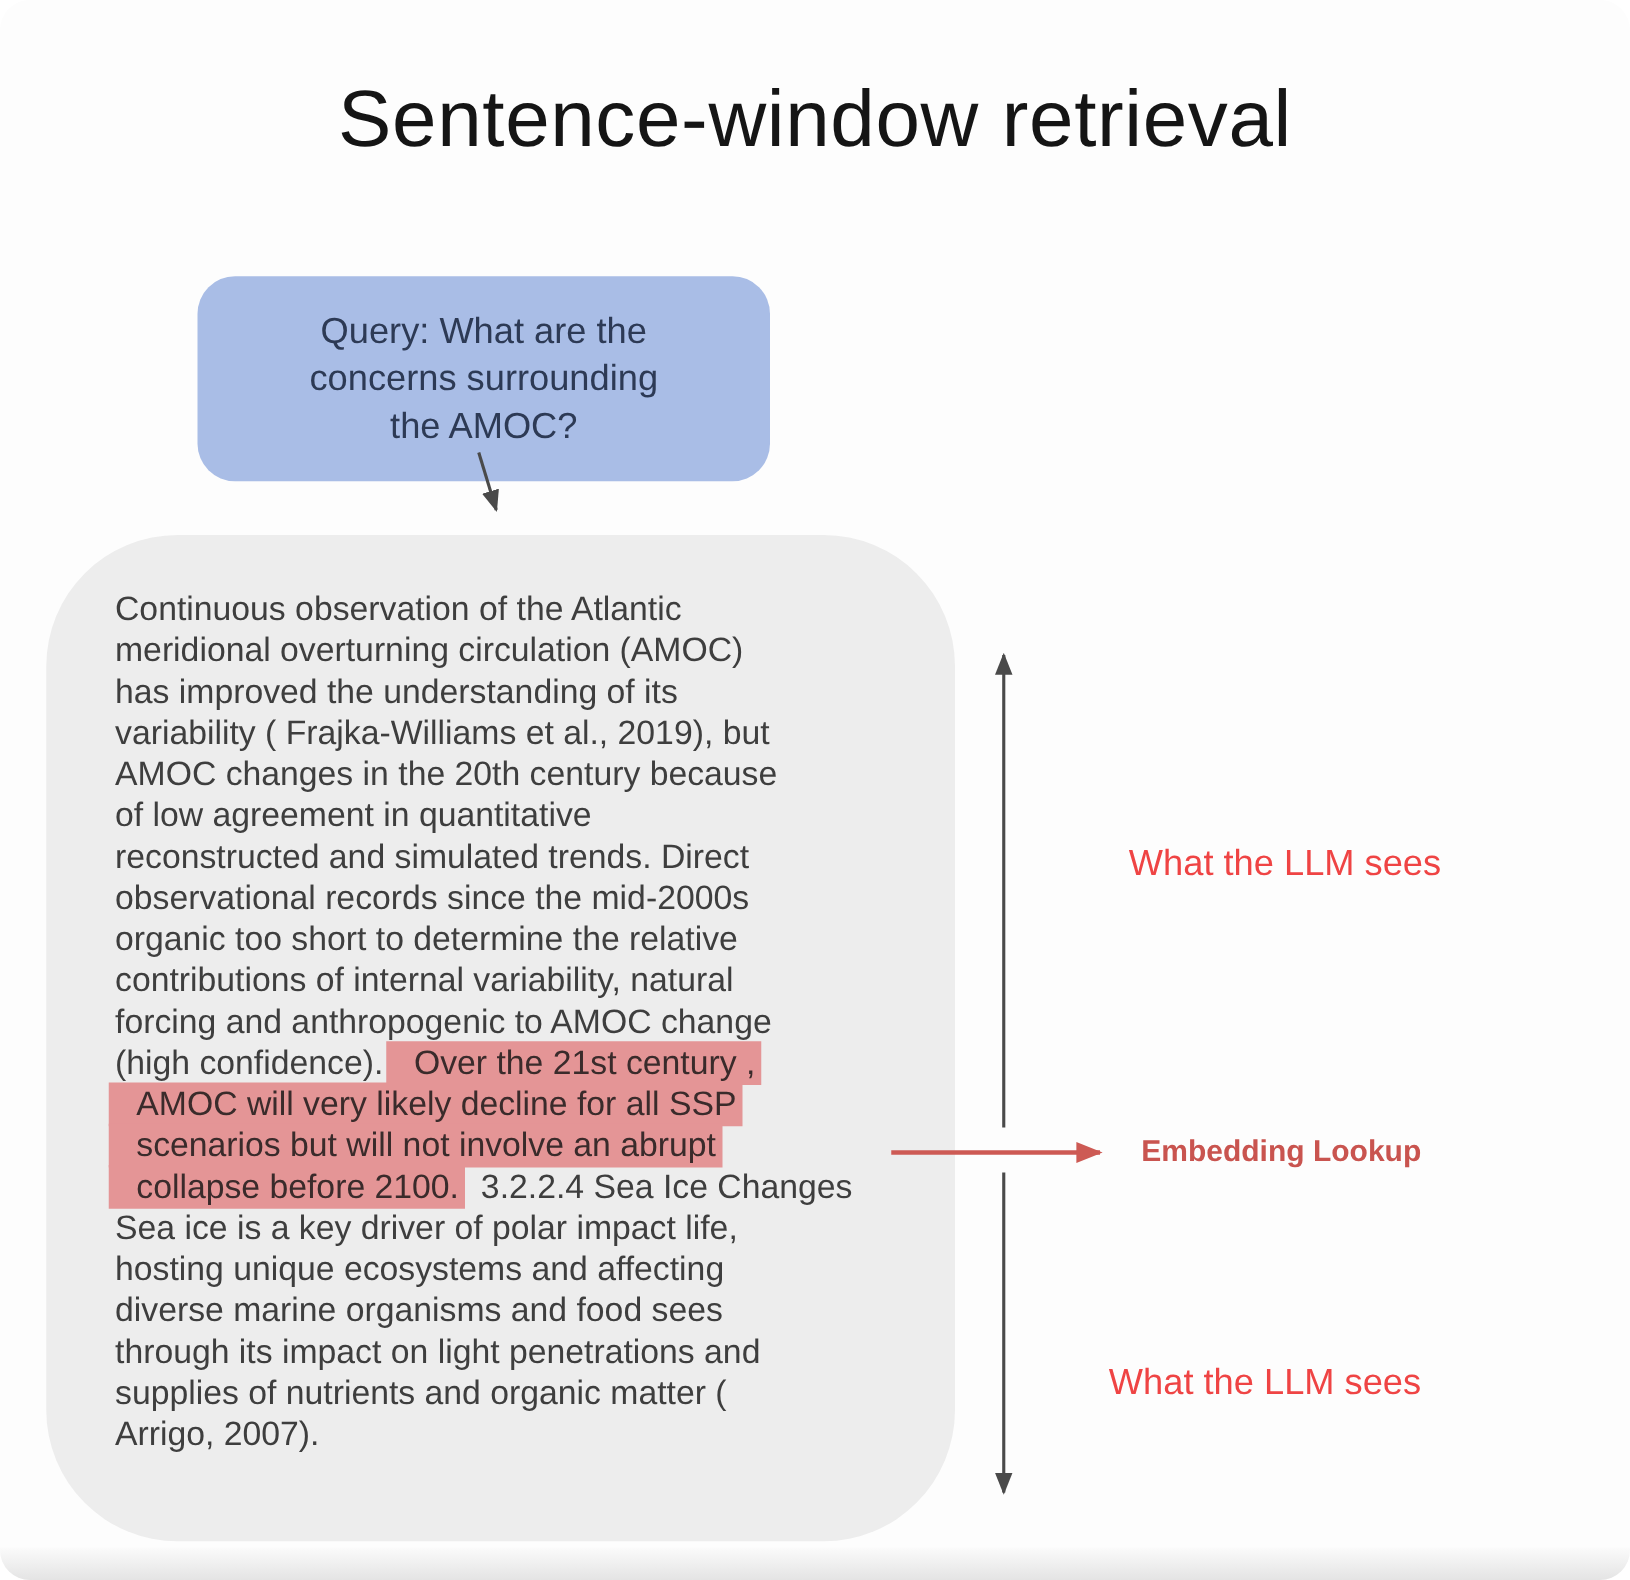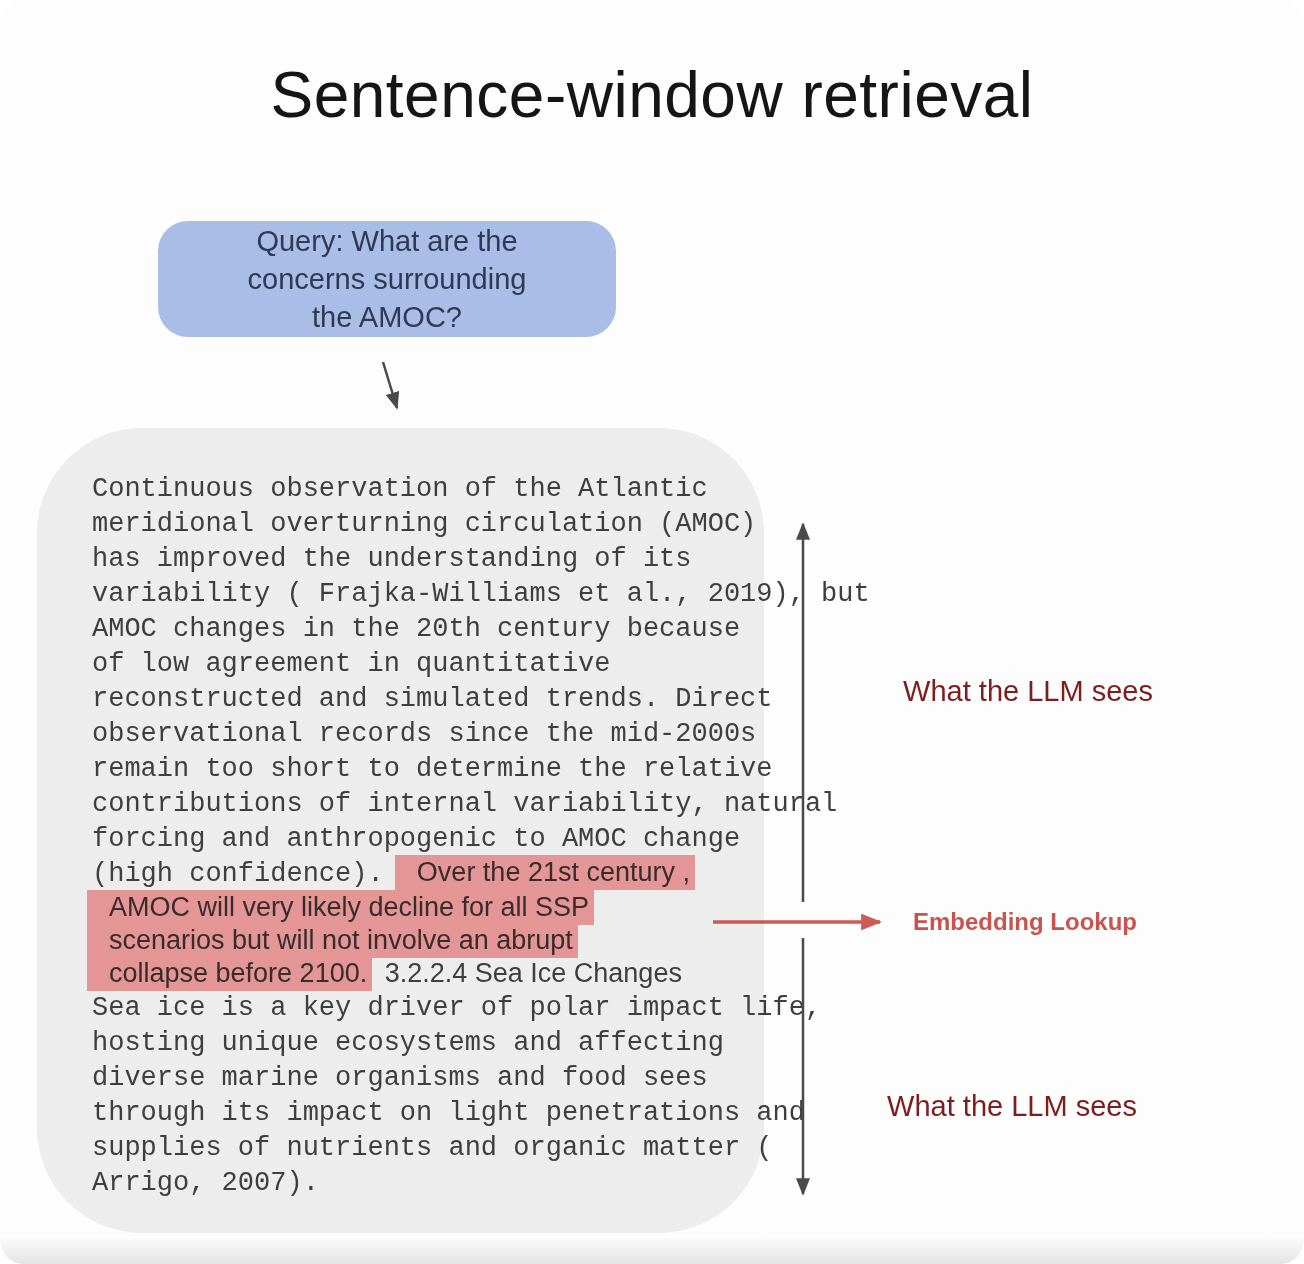--- a/index.html
+++ b/index.html
@@ -11,21 +11,21 @@
     font-family:"Liberation Sans","DejaVu Sans",sans-serif;
     border-radius:24px;
   }
   .title{
     position:absolute;left:0;top:58px;width:100%;
     text-align:center;
     font-size:64px;font-weight:500;letter-spacing:.5px;
     color:#151515;
   }
   .query-box{
-    position:absolute;left:158px;top:221px;width:458px;height:116px;
+    position:absolute;left:158px;top:221px;width:458px;height:164px;
     background:var(--query-fill);
     border-radius:30px;
     display:flex;flex-direction:column;justify-content:center;align-items:center;
   }
   .query-line{
     font-size:29px;line-height:38px;font-weight:500;
     color:var(--query-text);
     text-align:center;white-space:nowrap;
   }
   .passage-box{
@@ -41,24 +41,24 @@
     color:var(--passage-text);
     white-space:nowrap;
   }
   .hl{
     background:var(--highlight);
     padding:2px 5px 3px 22px;
     margin-left:-5px;
     color:#3a2b2b;
   }
   .hl + span{margin-left:5px;}
-  .pline > span:first-child:not(.hl){margin-left:0;font-family:Liberation Mono, monospace;}
+  .pline > span:first-child:not(.hl){margin-left:0;}
   .llm-label{
     position:absolute;width:320px;text-align:center;
-    font-size:29px;color:#7f1d1d;white-space:nowrap;
+    font-size:29px;color:#ef4444;white-space:nowrap;
   }
   .llm-label.top{left:868px;top:675px;}
   .llm-label.bottom{left:852px;top:1090px;}
   .embedding-label{
     position:absolute;left:913px;top:908px;
     font-size:24px;font-weight:700;
     color:var(--accent-red);
     white-space:nowrap;
   }
   .arrow-layer{
@@ -87,21 +87,21 @@
 
   <div class="passage-text">
       <div class="pline"><span>Continuous observation of the Atlantic</span></div>
       <div class="pline"><span>meridional overturning circulation (AMOC)</span></div>
       <div class="pline"><span>has improved the understanding of its</span></div>
       <div class="pline"><span>variability ( Frajka-Williams et al., 2019), but</span></div>
       <div class="pline"><span>AMOC changes in the 20th century because</span></div>
       <div class="pline"><span>of low agreement in quantitative</span></div>
       <div class="pline"><span>reconstructed and simulated trends. Direct</span></div>
       <div class="pline"><span>observational records since the mid-2000s</span></div>
-      <div class="pline"><span>remain too short to determine the relative</span></div>
+      <div class="pline"><span>organic too short to determine the relative</span></div>
       <div class="pline"><span>contributions of internal variability, natural</span></div>
       <div class="pline"><span>forcing and anthropogenic to AMOC change</span></div>
       <div class="pline"><span>(high confidence). </span><span class="hl">Over the 21st century ,</span></div>
       <div class="pline"><span class="hl">AMOC will very likely decline for all SSP</span></div>
       <div class="pline"><span class="hl">scenarios but will not involve an abrupt</span></div>
       <div class="pline"><span class="hl">collapse before 2100.</span><span> 3.2.2.4 Sea Ice Changes</span></div>
       <div class="pline"><span>Sea ice is a key driver of polar impact life,</span></div>
       <div class="pline"><span>hosting unique ecosystems and affecting</span></div>
       <div class="pline"><span>diverse marine organisms and food sees</span></div>
       <div class="pline"><span>through its impact on light penetrations and</span></div>

